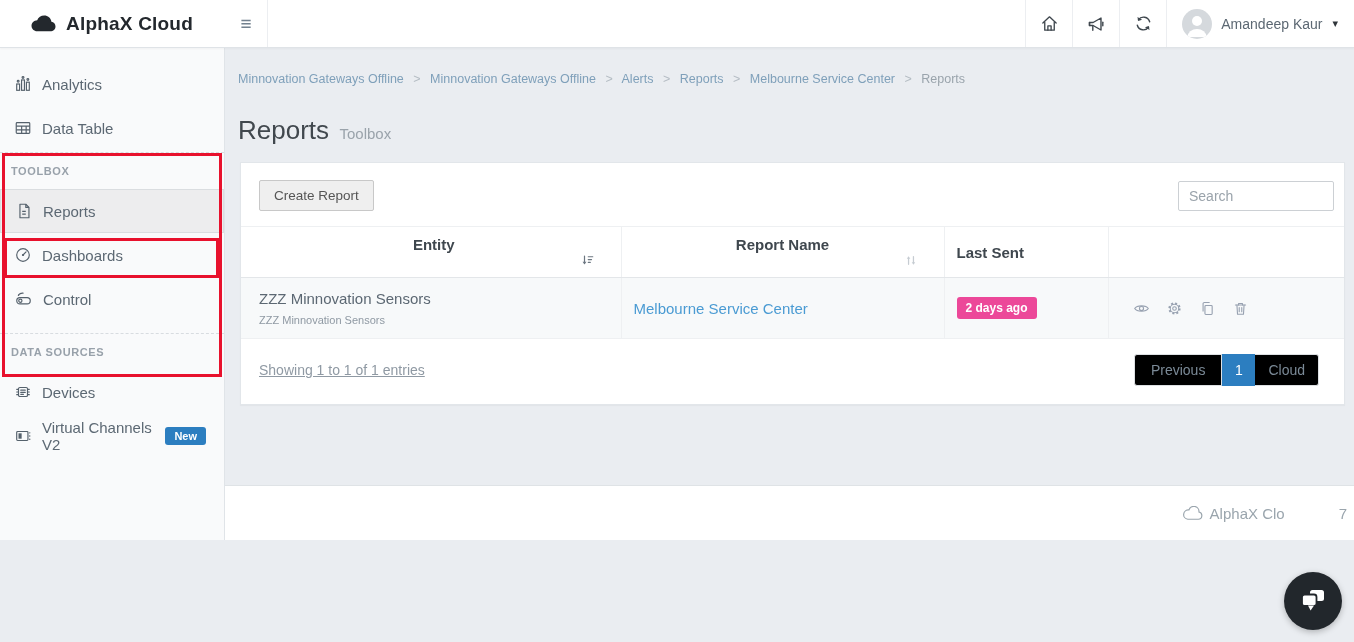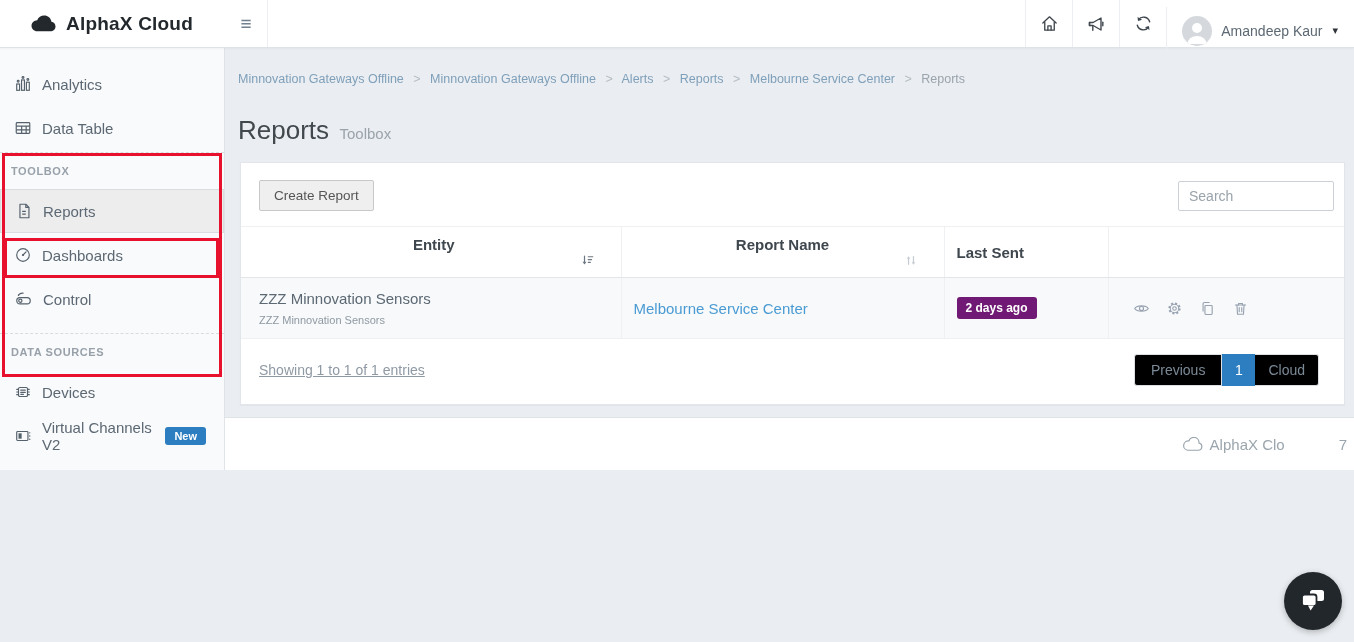--- a/index.html
+++ b/index.html
@@ -1,37 +1,37 @@
 <!DOCTYPE html>
 <html><head>
 <meta charset="utf-8">
 <style>
   * { box-sizing: border-box; margin: 0; padding: 0; }
   html,body { width:1354px; height:642px; overflow:hidden; }
   body { font-family:"Liberation Sans", sans-serif; background:#eaedf1; color:#5c6873; }
   .icon { display:inline-block; vertical-align:middle; line-height:0; }
 
   
-  .topbar { position:relative; z-index:20; height:48px; background:#fff; display:flex; align-items:center;
+  .topbar { position:relative; z-index:20; height:48px; background:#fff; display:flex; align-items:flex-start;
             border-bottom:1px solid #dfe3e7; box-shadow:0 1px 2px rgba(0,0,0,.04); }
   .brand { width:225px; height:100%; display:flex; align-items:center; gap:9px; padding-left:30px; }
   .brand-text { font-size:19px; font-weight:700; color:#23282d; letter-spacing:.2px; white-space:nowrap; }
   .hamburger { width:43px; height:100%; display:flex; align-items:center; justify-content:center;
                border-right:1px solid #eceef1; font-size:19px; color:#73818f; cursor:pointer; }
   .topbar-spacer { flex:1; }
   .top-icon-cell { width:47px; height:100%; display:flex; align-items:center; justify-content:center;
                    border-left:1px solid #eceef1; color:#3f474e; cursor:pointer; }
   .user-menu { height:100%; display:flex; align-items:center; gap:9px; padding:0 16px 0 15px;
-               border-left:1px solid #eceef1; cursor:pointer;margin-top:14px; }
+               border-left:1px solid #eceef1; cursor:pointer; }
   .avatar { width:30px; height:30px; border-radius:50%; background:#d5d9dd; overflow:hidden; flex:none; }
   .user-name { font-size:14px; color:#5c6873; white-space:nowrap; }
   .caret { font-size:11px; color:#2f353a; margin-left:1px; }
 
   
-  .body-wrap { display:flex; height:422px; }
+  .body-wrap { display:flex; height:492px; }
   .sidebar { position:relative; width:225px; flex:none; background:#f9fafb; border-right:1px solid #e0e4e8;
              padding-top:14px; font-size:15px; }
   .side-item { height:44px; display:flex; align-items:center; gap:10px; padding:0 14px; color:#5c6873; cursor:pointer; }
   .side-item .icon { color:#55616c; }
   .side-item.active { background:#ededee; border:1px solid #dadde0; }
   .side-section { margin-top:2px; border-top:1px dashed #d8dce0; padding-top:12px; }
   .side-section + .side-section, .side-section.gap { margin-top:12px; }
   .section-header { font-size:11px; font-weight:700; letter-spacing:.6px; color:#98a1aa; padding:0 0 12px 11px; }
   .new-badge { margin-left:auto; background:#2c7ec0; color:#fff; font-size:11px; font-weight:700;
                padding:3px 9px; border-radius:3px; margin-right:4px; }
@@ -65,21 +65,21 @@
   .report-table th:last-child, .report-table td:last-child { border-right:none; }
   .report-table th { padding:9px 12px; color:#3f474e; font-weight:700; border-bottom:1px solid #e3e6e9; cursor:pointer; }
   .th-inner { display:flex; align-items:center;flex-direction:column; }
   .th-inner .sort { margin-left:auto; padding-right:14px; }
   .report-table td { padding:12px; background:#f7f9fa; color:#5c6873; }
   .col-entity { width:380px; padding-left:18px !important; }
   .col-report { width:323px; }
   .col-sent { width:164px; }
   .entity-sub { font-size:11px; color:#8f99a3; margin-top:7px; }
   .report-link { color:#4a9bd3; cursor:pointer; text-decoration:none; }
-  .sent-badge { display:inline-block; background:#701a75; color:#fff; font-size:12px; font-weight:700;
+  .sent-badge { display:inline-block; background:#ec4899; color:#fff; font-size:12px; font-weight:700;
                 padding:4px 9px; border-radius:3px; }
   .actions-cell { text-align:right; padding-right:24px !important; white-space:nowrap; }
   .action-icon { color:#97a1b0; margin-left:12px; cursor:pointer; }
 
   .card-footer { display:flex; align-items:center; justify-content:space-between; padding:15px 25px 18px 18px; }
   .entries-info { font-size:14px; color:#8f99a3;text-decoration:underline; }
   .pagination { display:flex; }
   .page-btn { height:32px; display:flex; align-items:center; justify-content:center; font-size:14px;
               border:1px solid #dde0e3; background:#000000; color:#7b8a97; cursor:pointer; }
   .page-btn.prev { padding:0 16px; border-radius:3px 0 0 3px; }

